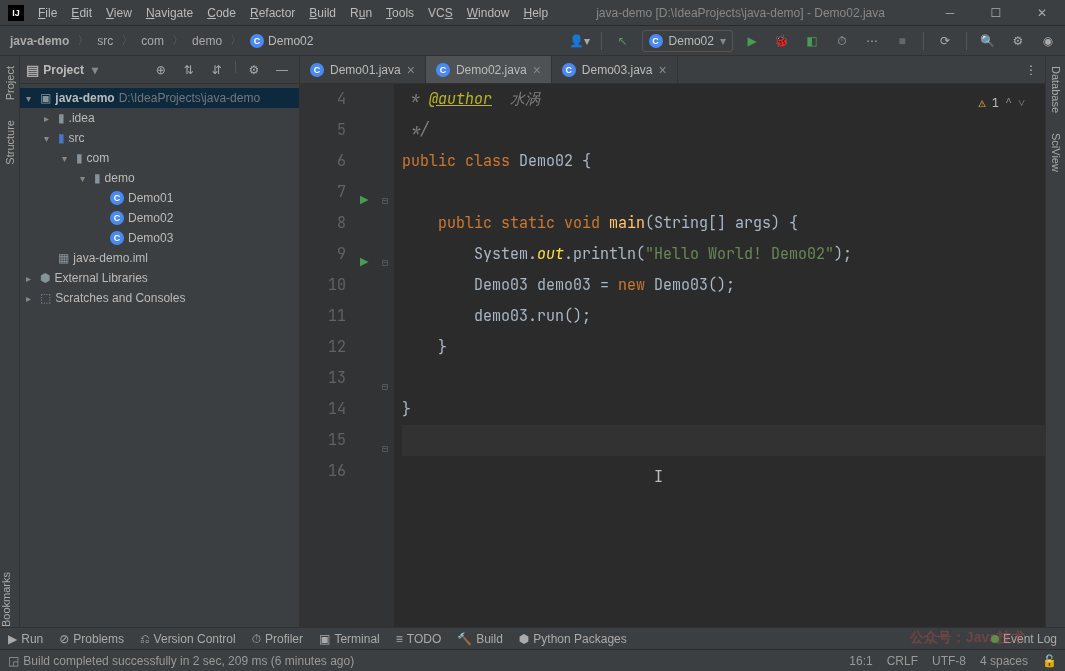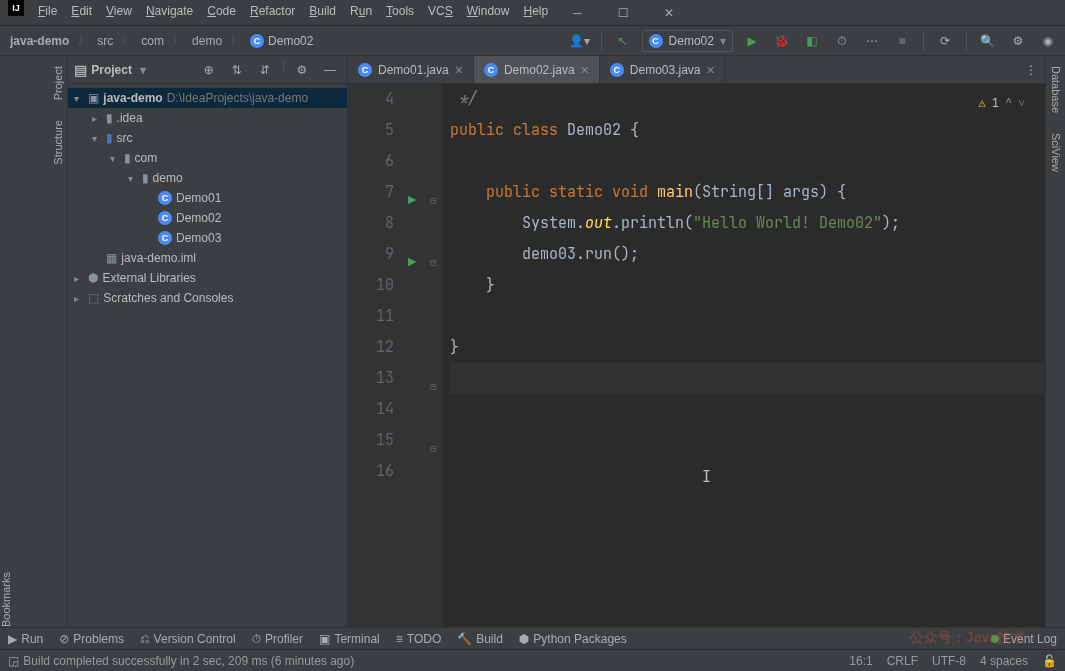--- a/index.html
+++ b/index.html
@@ -10,21 +10,21 @@
   font-size: 12px;
   color: #bbbbbb;
   overflow: hidden;
   position: relative;
 }
 
 .titlebar {
   height: 26px;
   background: #3c3f41;
   display: flex;
-  align-items: flex-start;
+  align-items: center;
   border-bottom: 1px solid #2b2b2b;
 }
 .titlebar .app-icon { width:16px; height:16px; margin:0 8px; background:#000; display:flex; align-items:center; justify-content:center; color:#fff; font-size:9px; font-weight:bold;}
 .menu-items { display:flex; gap:2px; }
 .menu-items span { padding:4px 6px; cursor:default; }
 .menu-items span u { text-decoration: underline; }
 .title-text { flex:1; text-align:center; color:#888; white-space:nowrap; overflow:hidden;}
 .winbtns { display:flex; }
 .winbtn { width:46px; height:26px; display:flex; align-items:center; justify-content:center; color:#aaa;}
 
@@ -44,21 +44,20 @@
 .toolbar-right { margin-left:auto; display:flex; align-items:center; gap:8px;}
 .runconfig { border:1px solid #555; border-radius:3px; height:22px; padding:0 6px; display:flex; align-items:center; gap:6px;}
 .icon-btn { width:22px; height:22px; display:flex; align-items:center; justify-content:center; color:#aaa;}
 .icon-btn.run { color:#499c54; }
 .icon-btn.debug { color:#499c54; }
 .vsep { width:1px; height:18px; background:#555; margin:0 2px;}
 
 .main {
   display:flex;
   height: calc(671px - 26px - 30px - 22px - 22px);
-  padding-left: 48px;
 }
 .left-gutter { width:20px; background:#3c3f41; border-right:1px solid #323232; display:flex; flex-direction:column; align-items:center; gap:20px; padding-top:10px;}
 .left-gutter .vtab { writing-mode: vertical-rl; transform: rotate(180deg); font-size:11px; color:#aaa; cursor:default; display:flex; align-items:center; gap:4px;}
 .right-gutter { width:20px; background:#3c3f41; border-left:1px solid #323232; display:flex; flex-direction:column; align-items:center; gap:20px; padding-top:10px;}
 .right-gutter .vtab { writing-mode: vertical-rl; font-size:11px; color:#aaa; display:flex; align-items:center; gap:4px;}
 
 .project-panel {
   width: 280px;
   background:#3c3f41;
   border-right:1px solid #323232;
@@ -141,20 +140,21 @@
     <span><u>N</u>avigate</span>
     <span><u>C</u>ode</span>
     <span><u>R</u>efactor</span>
     <span><u>B</u>uild</span>
     <span>R<u>u</u>n</span>
     <span><u>T</u>ools</span>
     <span>VC<u>S</u></span>
     <span><u>W</u>indow</span>
     <span><u>H</u>elp</span>
   </div>
+  <div class="title-text">java-demo [D:\IdeaProjects\java-demo] - Demo02.java</div>
   <div class="winbtns">
     <div class="winbtn">─</div>
     <div class="winbtn">☐</div>
     <div class="winbtn">✕</div>
   </div>
 </div>
 
 <div class="toolbar">
   <div class="breadcrumb">
     <span class="bc-item bold">java-demo</span>
@@ -342,25 +342,27 @@
           <div class="code-line"></div>
         </div>
       <div class="code" id="code-area">
         <div class="editor-overlay">
           <span class="warn-tri">⚠</span>
           <span class="warn-count">1</span>
           <span style="color:#888">^</span>
             <span style="color:#888">˅</span>
         </div>
         <div class="cursor-mark" style="top:calc(31px*12 + 6px); left:260px">𝙸</div>
+      <div class="code-line"><span class="com"> * </span><span class="ann">@author</span><span class="com">  水涡</span></div>
           <div class="code-line"><span class="com"> */</span></div>
           <div class="code-line"><span class="kw">public class </span><span class="norm">Demo02 </span><span class="norm">{</span></div>
           <div class="code-line"></div>
           <div class="code-line"><span class="norm">    </span><span class="kw">public static void </span><span class="method">main</span><span class="norm">(String[] args) {</span></div>
           <div class="code-line"><span class="norm">        System.</span><span class="field">out</span><span class="norm">.println(</span><span class="str">"Hello World! Demo02"</span><span class="norm">);</span></div>
+          <div class="code-line"><span class="norm">        Demo03 demo03 = </span><span class="kw">new </span><span class="norm">Demo03();</span></div>
           <div class="code-line"><span class="norm">        demo03.run();</span></div>
           <div class="code-line"><span class="norm">    }</span></div>
           <div class="code-line"></div>
           <div class="code-line"><span class="norm">}</span></div>
           <div class="code-line current"></div>
         </div>
     </div>
   </div>
 
   <div class="right-gutter">

